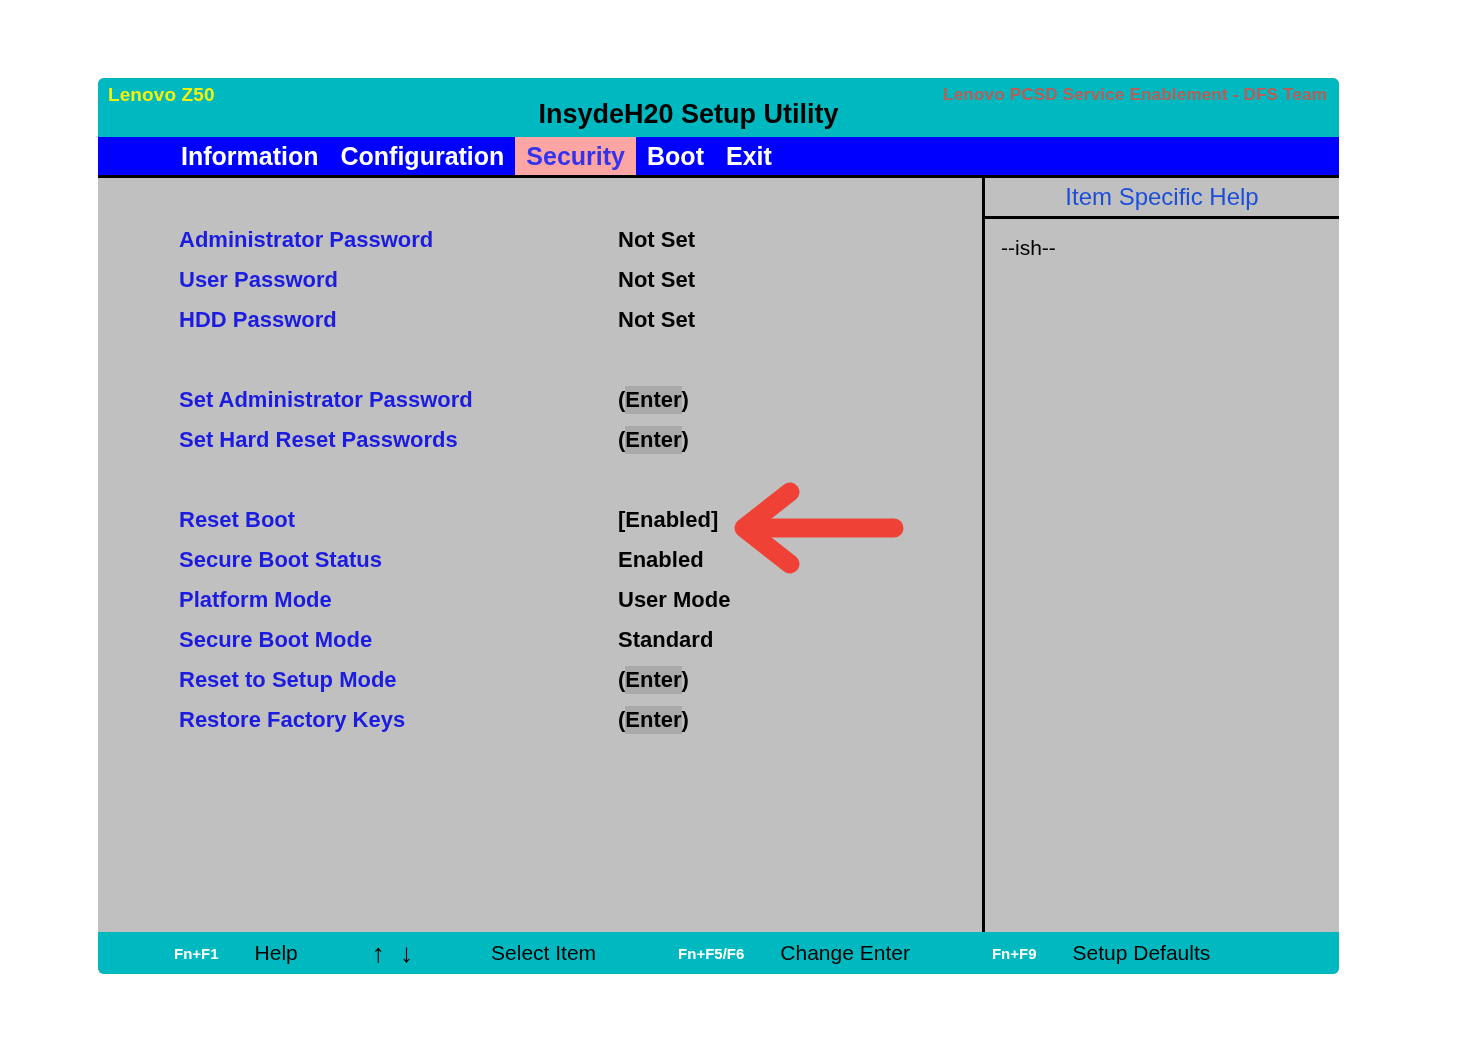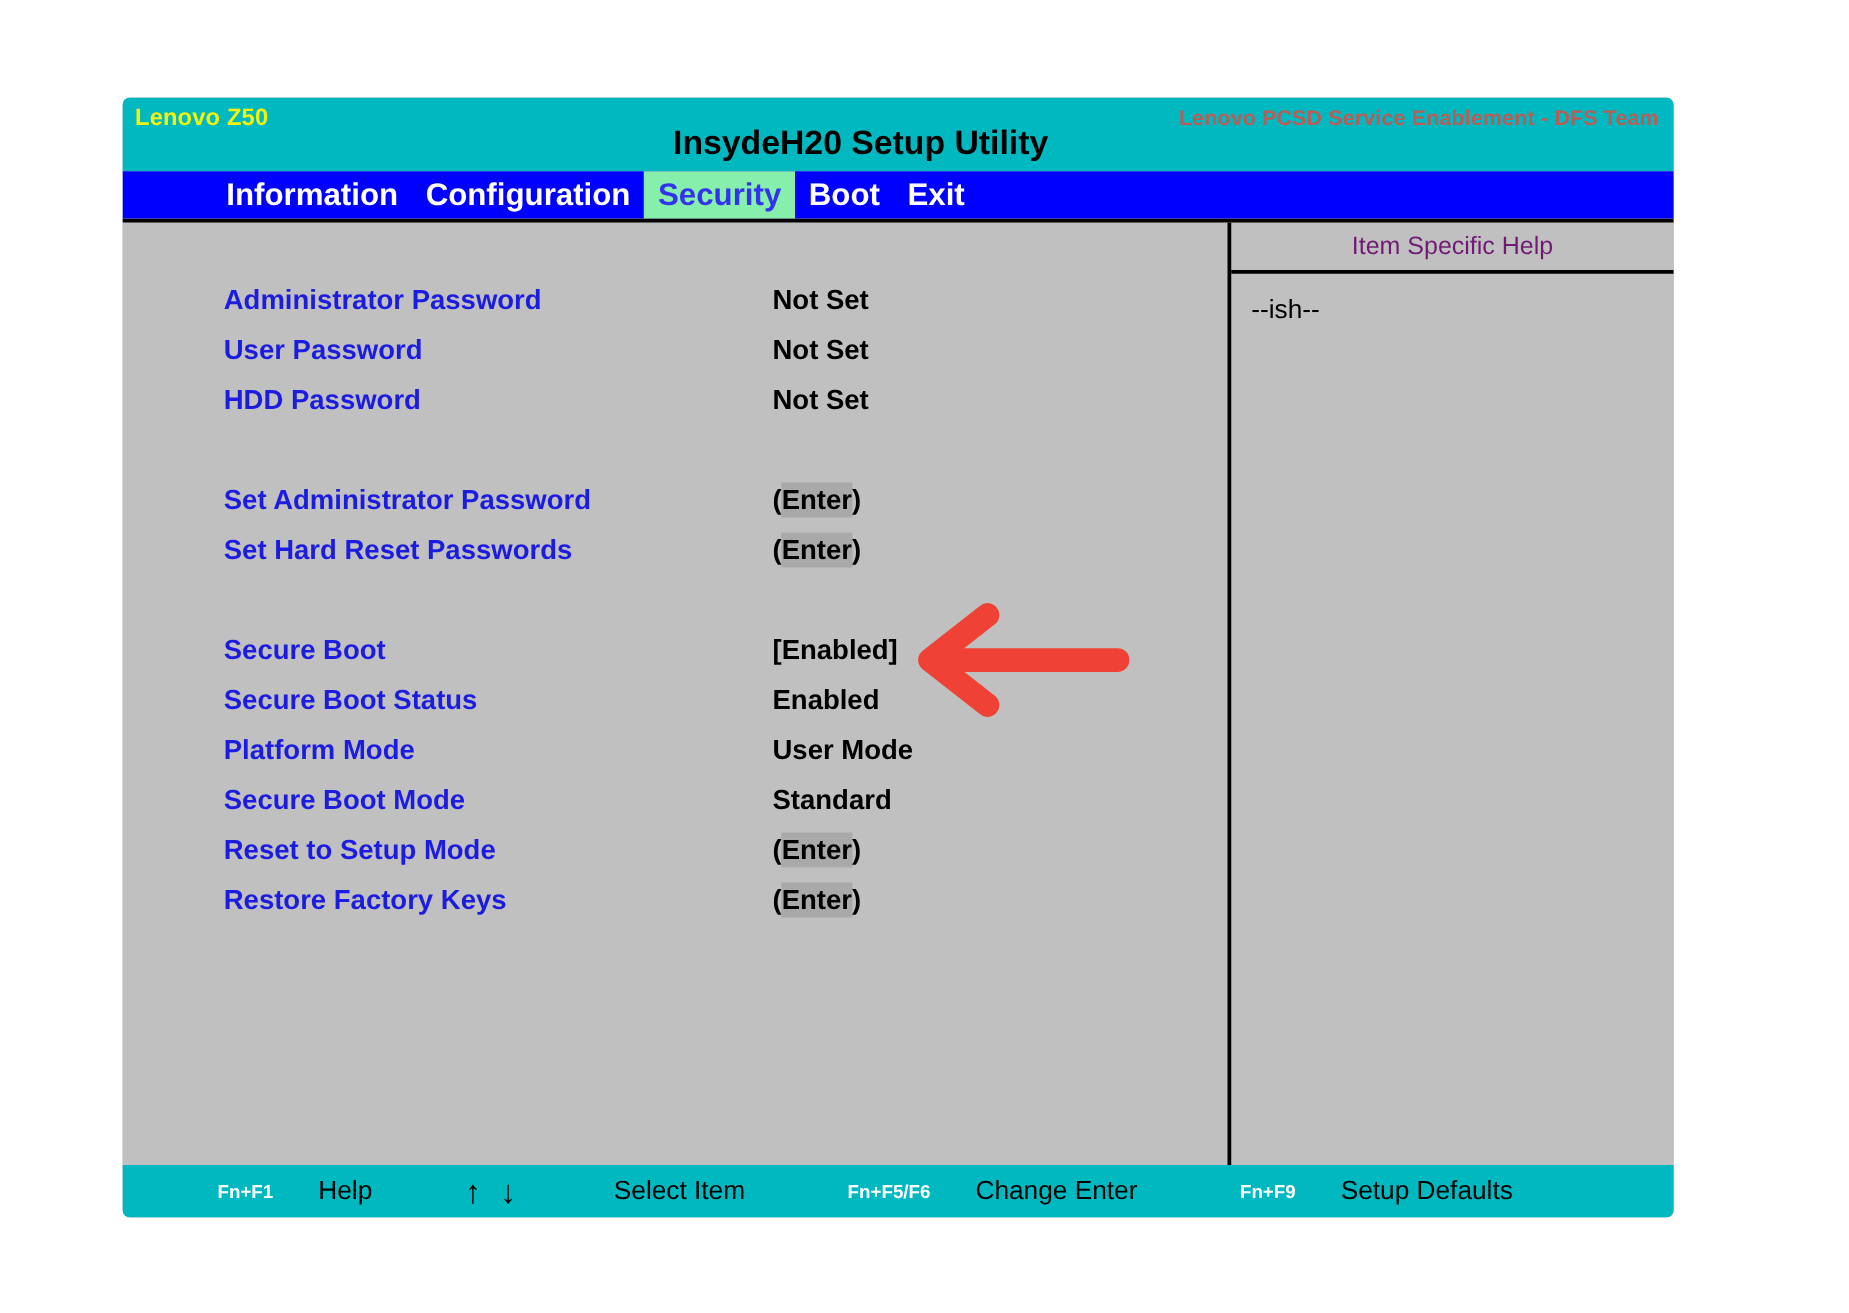--- a/index.html
+++ b/index.html
@@ -79,21 +79,21 @@
     display: flex;
     align-items: center;
     padding: 0 11px;
     color: #ffffff;
     font-size: 25px;
     font-weight: bold;
     line-height: 1;
     white-space: nowrap;
   }
   .menu-tab.active {
-    background: #86efac;
+    background: #fca5a5;
     color: #3333ee;
   }
 
   
   #bios-body {
     position: relative;
     height: 757px;
     background: #c0c0c0;
     border-top: 3px solid #000000;
     box-sizing: border-box;
@@ -160,22 +160,22 @@
     top: 0;
     right: 0;
     height: 41px;
     border-bottom: 3px solid #000000;
     display: flex;
     align-items: center;
     justify-content: center;
     box-sizing: border-box;
   }
   #help-header-text {
-    color: #701a75;
-    font-size: 20px;
+    color: #1d4ed8;
+    font-size: 24px;
     font-weight: normal;
   }
   #help-body {
     position: absolute;
     left: 0;
     top: 44px;
     right: 0;
     bottom: 0;
     padding: 14px 0 0 16px;
     box-sizing: border-box;
@@ -277,21 +277,21 @@
         <span class="setting-label">Set Administrator Password</span>
         <span class="setting-value">(<span class="enter-hl">Enter</span>)</span>
       </div>
 
       <div class="setting-row" style="top:242px">
         <span class="setting-label">Set Hard Reset Passwords</span>
         <span class="setting-value">(<span class="enter-hl">Enter</span>)</span>
       </div>
 
       <div class="setting-row" style="top:322px">
-        <span class="setting-label">Secure Boot</span>
+        <span class="setting-label">Reset Boot</span>
         <span class="setting-value">[Enabled]</span>
       </div>
 
       <div class="setting-row" style="top:362px">
         <span class="setting-label">Secure Boot Status</span>
         <span class="setting-value">Enabled</span>
       </div>
 
       <div class="setting-row" style="top:402px">
         <span class="setting-label">Platform Mode</span>

